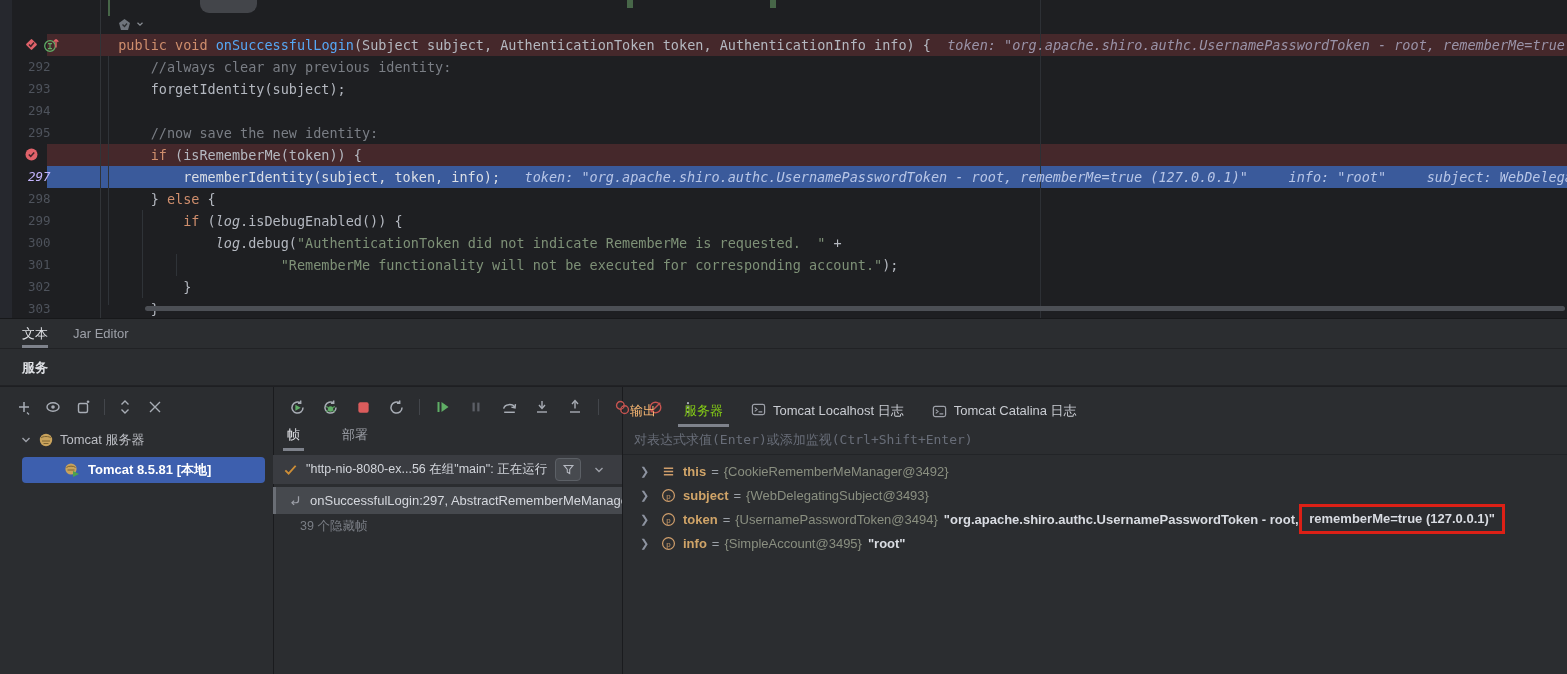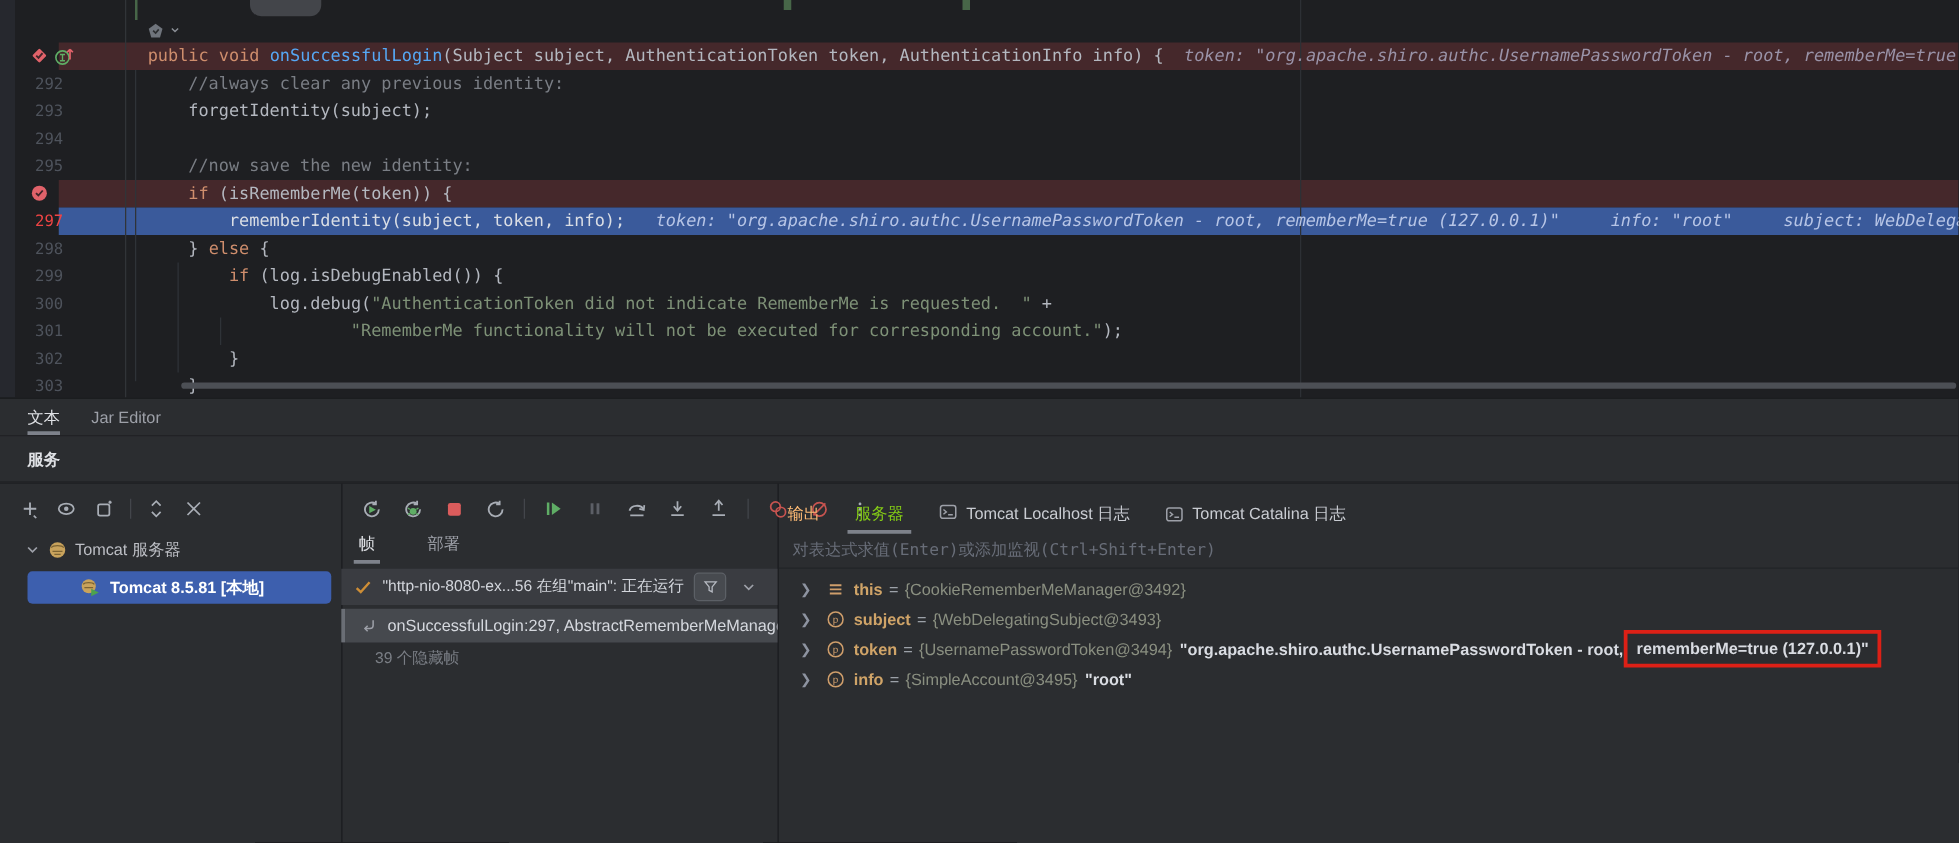--- a/index.html
+++ b/index.html
@@ -17,28 +17,28 @@
   .green-frag { position:absolute; top:0; width:6px; height:8px; background:#567f55; opacity:.75; }
   #inlay-row { position:absolute; left:118px; top:16px; height:16px; display:flex; align-items:center; gap:4px; color:#7c8087; }
 
   #code-lines { position:absolute; left:0; top:34px; width:100%; }
   .eline { position:relative; height:22px; font-family:"DejaVu Sans Mono","Liberation Mono",monospace; }
   .hl { position:absolute; left:47px; right:0; top:0; bottom:0; }
   .eline.red  .hl { background:#45282b; }
   .eline.blue .hl { background:#3a5a9b; }
   .gut { position:absolute; left:0; top:0; width:100px; height:22px; z-index:6; }
   .lnum { position:absolute; left:28px; top:0; line-height:22px; font-size:12.5px; color:#4e535c; }
-  .lnum.cur { color:#ef4444; }
+  .lnum.cur { color:#c4b5fd;font-style:italic; }
   .gicons { position:absolute; left:24px; top:3px; display:flex; gap:4px; }
   .codeln { position:absolute; left:100px; top:0; padding-left:10px; white-space:pre; line-height:22px; font-size:13.5px; color:#b4b8c0; z-index:3; }
   .t-k { color:#cf8e6d; }
   .t-m { color:#56a8f5; }
   .t-c { color:#7a7e85; }
   .t-s { color:#7e9177; }
-  .t-f { color:#b4b8c0; }
+  .t-f { font-style:italic; color:#b4b8c0; }
   .t-h { color:#97a6cb; font-style:italic; }
   .eline.blue .t-p { color:#dadee5; }
   .eline.blue .t-h { color:#b7c5e6; }
   .eline.red  .t-h { color:#9a93a8; }
   #hscrollbar { position:absolute; left:145px; top:306px; width:1420px; height:5px; background:#4c4f55; border-radius:3px; z-index:8; }
 
   
   #tabstrip { position:absolute; left:0; top:318px; width:1567px; height:30px; background:#2b2d30; border-top:1px solid #17181a; }
   .ed-tab { position:absolute; top:0; height:29px; line-height:29px; font-size:13px; color:#9da0a8; }
   .ed-tab.sel { color:#dfe1e5; }

